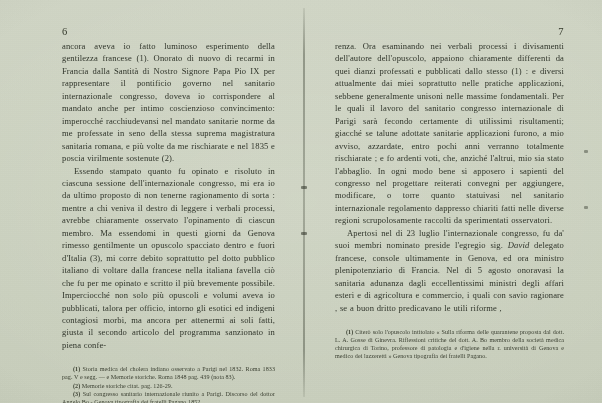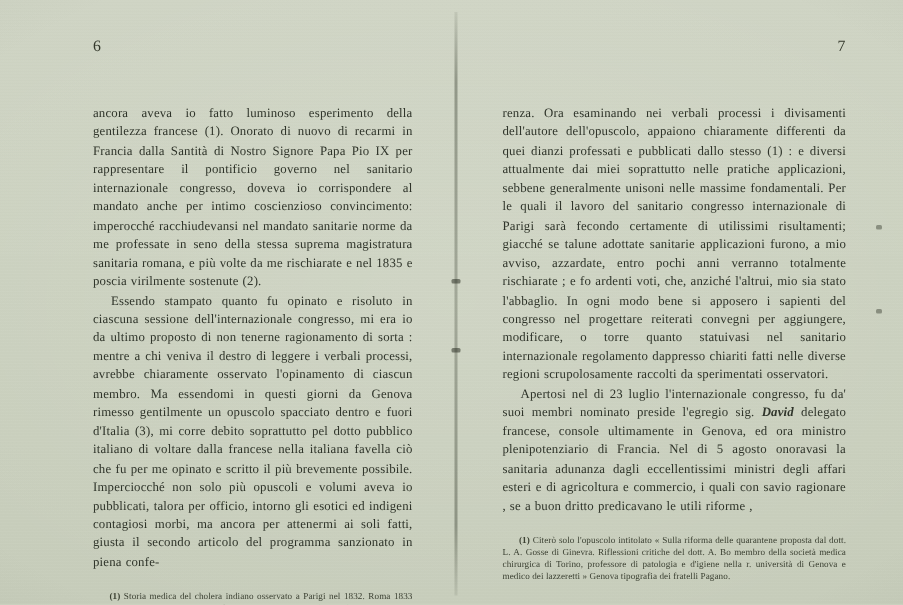--- a/index.html
+++ b/index.html
@@ -91,42 +91,41 @@
   .folio-right { text-align: right; }
 
   .body-col {
     font-size: 8.55px;
     line-height: 12.45px;
     text-align: justify;
     text-justify: inter-word;
     letter-spacing: .12px;
     color: #2f342a;
     word-spacing: .4px;
-    margin-top: 29px;
   }
   .body-col p { margin: 0; }
   .body-col p.indent { text-indent: 12px; }
 
   .rule {
     width: 58px;
     height: 1px;
     background: rgba(60,66,52,0.0);
     margin: 9px 0 4px 0;
   }
 
   .notes {
     font-size: 6.1px;
     line-height: 8.15px;
     text-align: justify;
     letter-spacing: .05px;
     color: #3a3f31;
   }
   .notes p { margin: 0; text-indent: 11px; }
   .notes .bold { font-weight: 700; }
-  em { font-style: italic; font-weight: bold; }
+  em { font-style: italic; }
 </style>
 </head>
 <body>
 
 <div id="scan">
 
   <div class="spread">
 
     <div class="page page-left">
 

